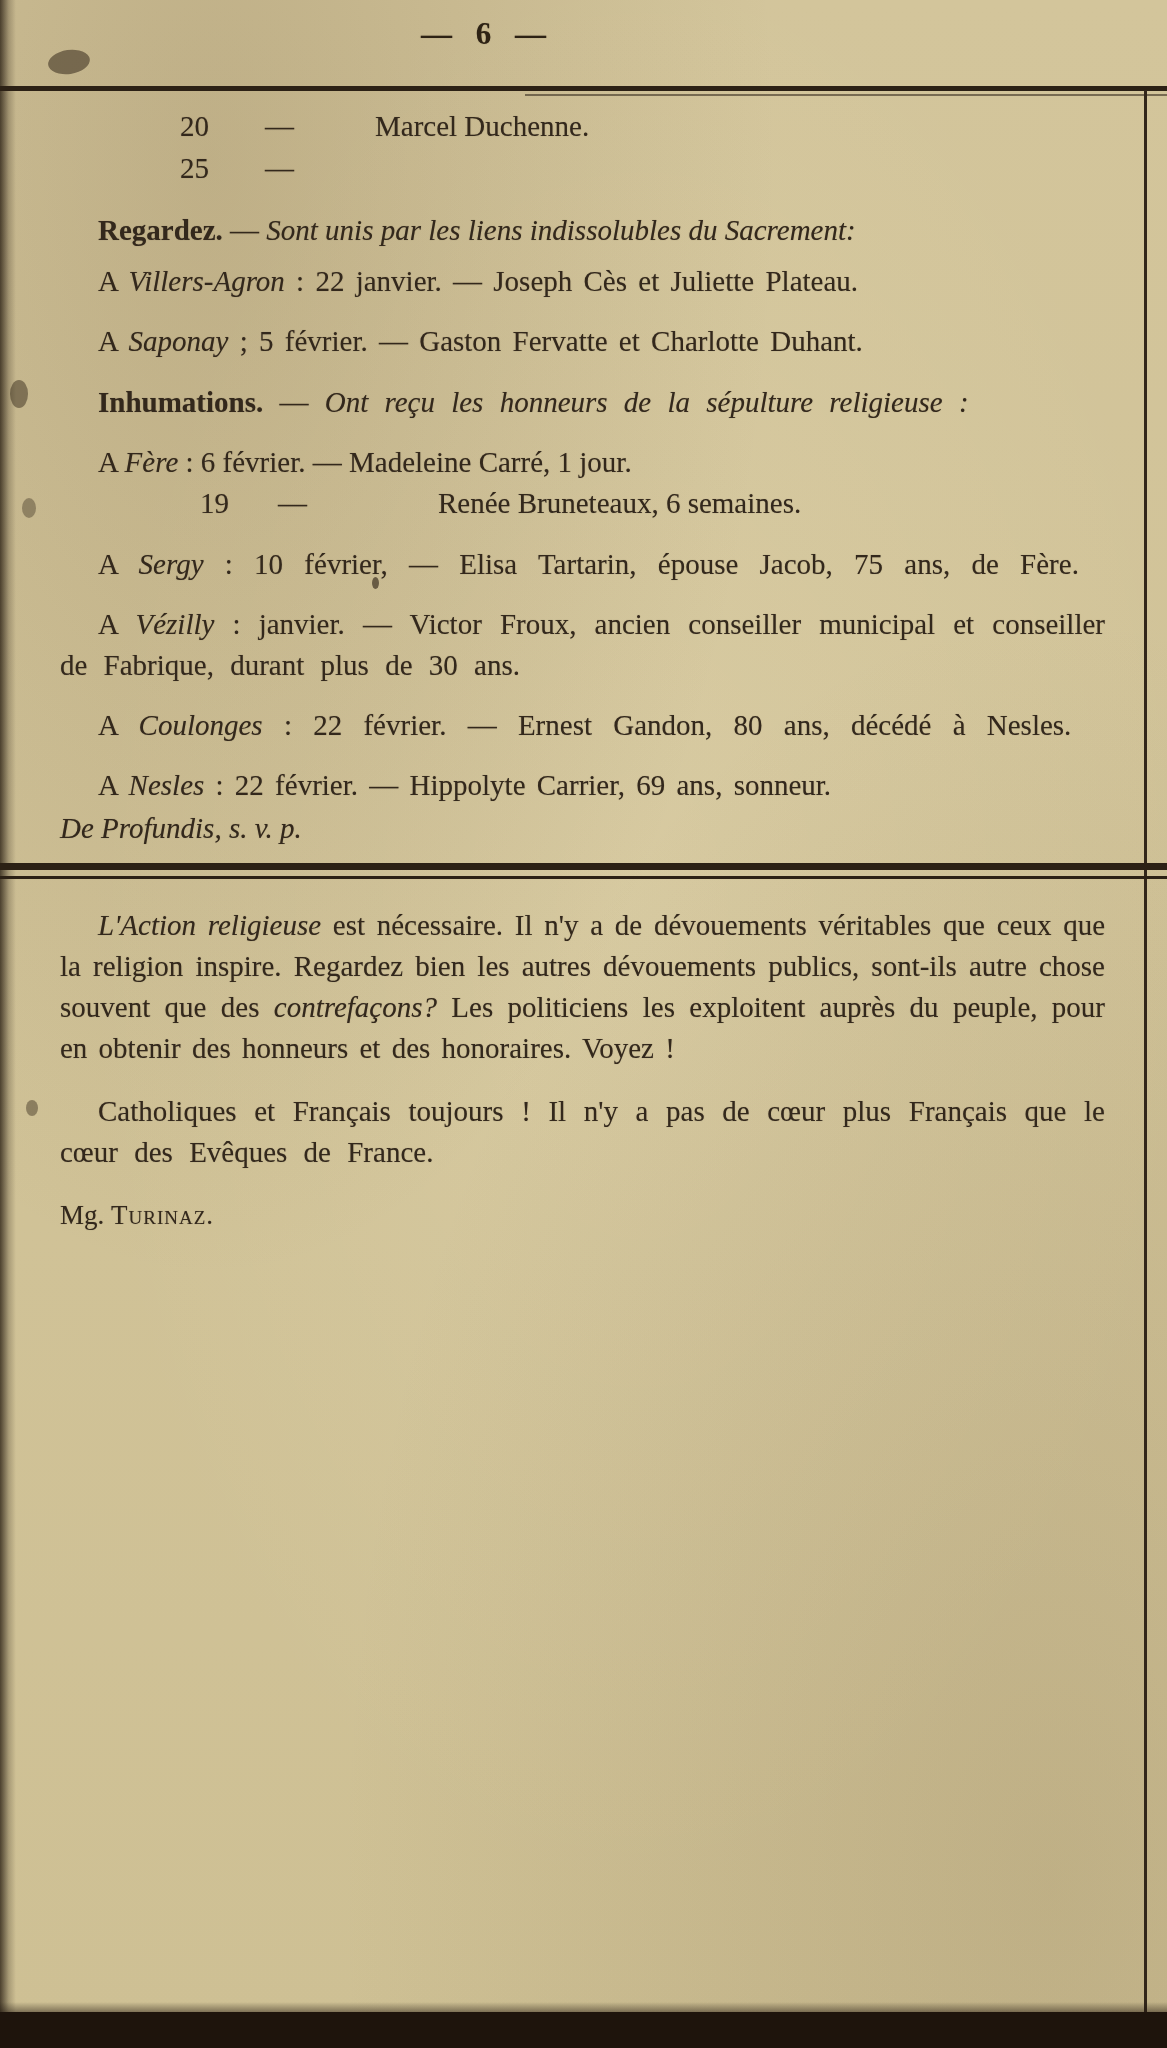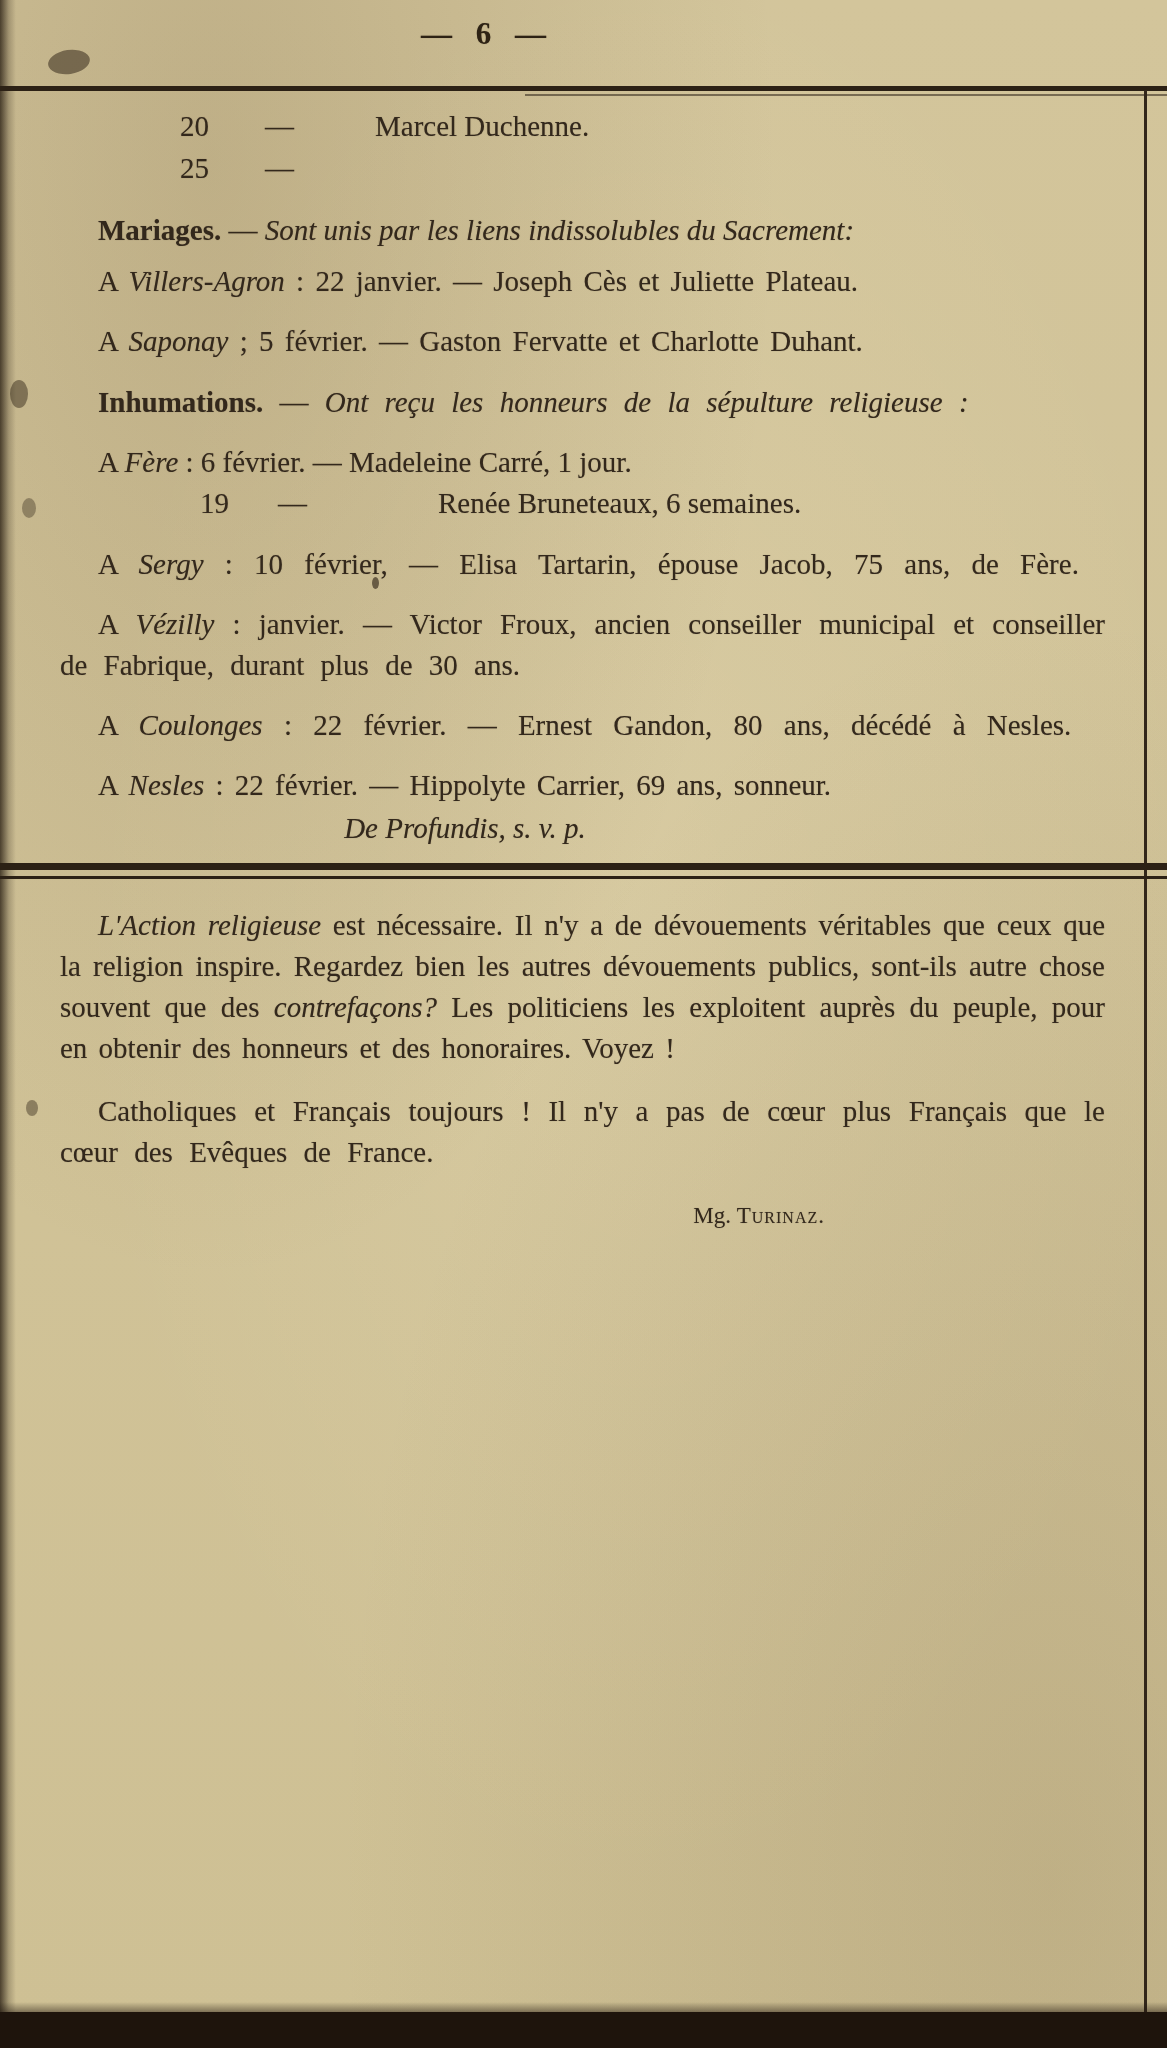--- a/index.html
+++ b/index.html
@@ -69,35 +69,35 @@
   .bold { font-weight: bold; }
   .italic { font-style: italic; }
   .mt-lg { margin-top: 20px; }
   .mt-md { margin-top: 10px; }
   .mt-sm { margin-top: 19px; }
   .ws1 { word-spacing: 4px; }
   .ws2 { word-spacing: 9px; }
   .ws3 { word-spacing: 14px; }
   .closing-line {
     margin-top: 2px;
-    text-align: center; padding-right: 235px;
+    text-align: left; padding-right: 235px;
     font-style: italic;
   }
   .double-rule {
     margin: 14px -62px 0 -60px;
     height: 6px;
     border-top: 7px solid #2c2115;
     border-bottom: 3px solid #2c2115;
   }
   .pensees-block { margin-top: 26px; }
   .pensees-block .para { margin-bottom: 22px; }
   .signature {
     margin-top: 2px;
-    text-align: right; padding-right: 280px;
-    font-size: 23px;
+    text-align: left; padding-right: 280px;
+    font-size: 27px;
   }
   .smallcaps { font-variant: small-caps; letter-spacing: 1px; }
   .artifact { position: absolute; border-radius: 50%; }
   .a1 { left: 48px;  top: 50px;   width: 42px; height: 24px; background: rgba(40,28,16,0.50); transform: rotate(-8deg); }
   .a2 { left: 10px;  top: 380px;  width: 18px; height: 28px; background: rgba(40,28,16,0.45); }
   .a3 { left: 22px;  top: 498px;  width: 14px; height: 20px; background: rgba(40,28,16,0.35); }
   .a4 { left: 372px; top: 577px;  width: 7px;  height: 12px; background: rgba(40,28,16,0.60); }
   .a5 { left: 26px;  top: 1100px; width: 12px; height: 16px; background: rgba(40,28,16,0.40); }
 </style>
 </head>
@@ -121,21 +121,21 @@
     <div class="reg-row">
         <span class="reg-day">20</span>
         <span class="reg-dash">—</span>
         <span class="reg-name">Marcel Duchenne.</span>
       </div>
     <div class="reg-row">
         <span class="reg-day">25</span>
         <span class="reg-dash">—</span>
       </div>
 
-    <p class="para indent mt-lg"><span class="bold">Mariages.</span><span> — </span><span class="italic">Sont unis par les liens indissolubles du Sacrement:</span></p>
+    <p class="para indent mt-lg"><span class="bold">Regardez.</span><span> — </span><span class="italic">Sont unis par les liens indissolubles du Sacrement:</span></p>
 
     <p class="para indent mt-md ws1"><span>A </span><span class="italic">Villers-Agron</span><span> : 22 janvier. — Joseph Cès et Juliette Plateau.</span></p>
     <p class="para indent mt-sm ws1"><span>A </span><span class="italic">Saponay</span><span> ; 5 février. — Gaston Fervatte et Charlotte Duhant.</span></p>
 
     <p class="para indent mt-lg ws2"><span class="bold">Inhumations.</span><span> — </span><span class="italic">Ont reçu les honneurs de la sépulture religieuse :</span></p>
 
     <p class="para indent mt-sm"><span>A </span><span class="italic">Fère</span><span> : 6 février. — Madeleine Carré, 1 jour.</span></p>
 
     <div class="reg-row">
         <span class="sub-day">19</span>

